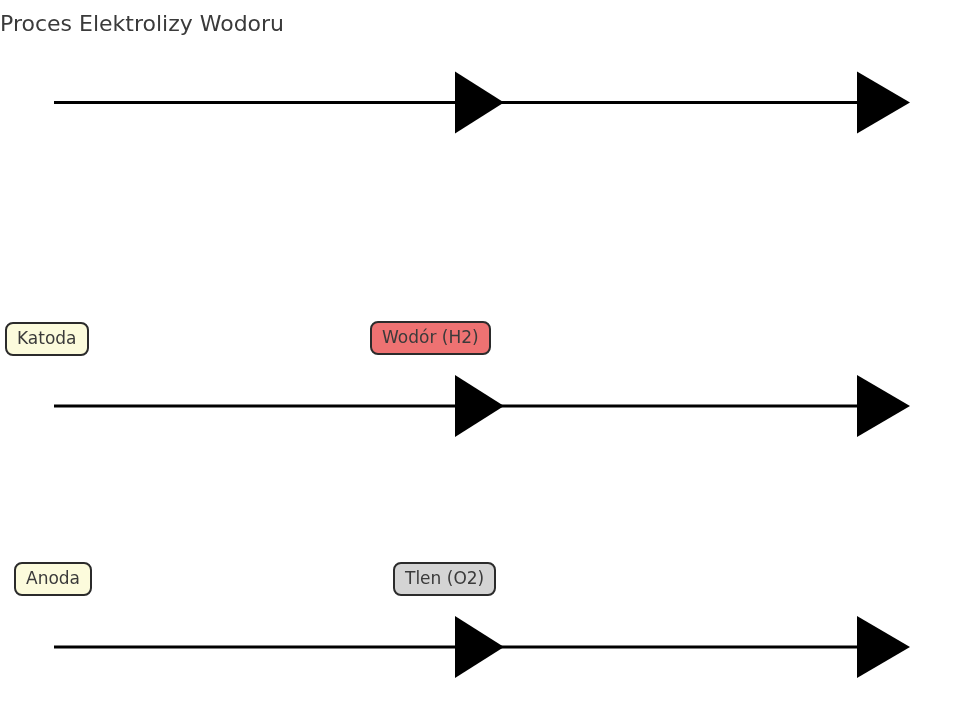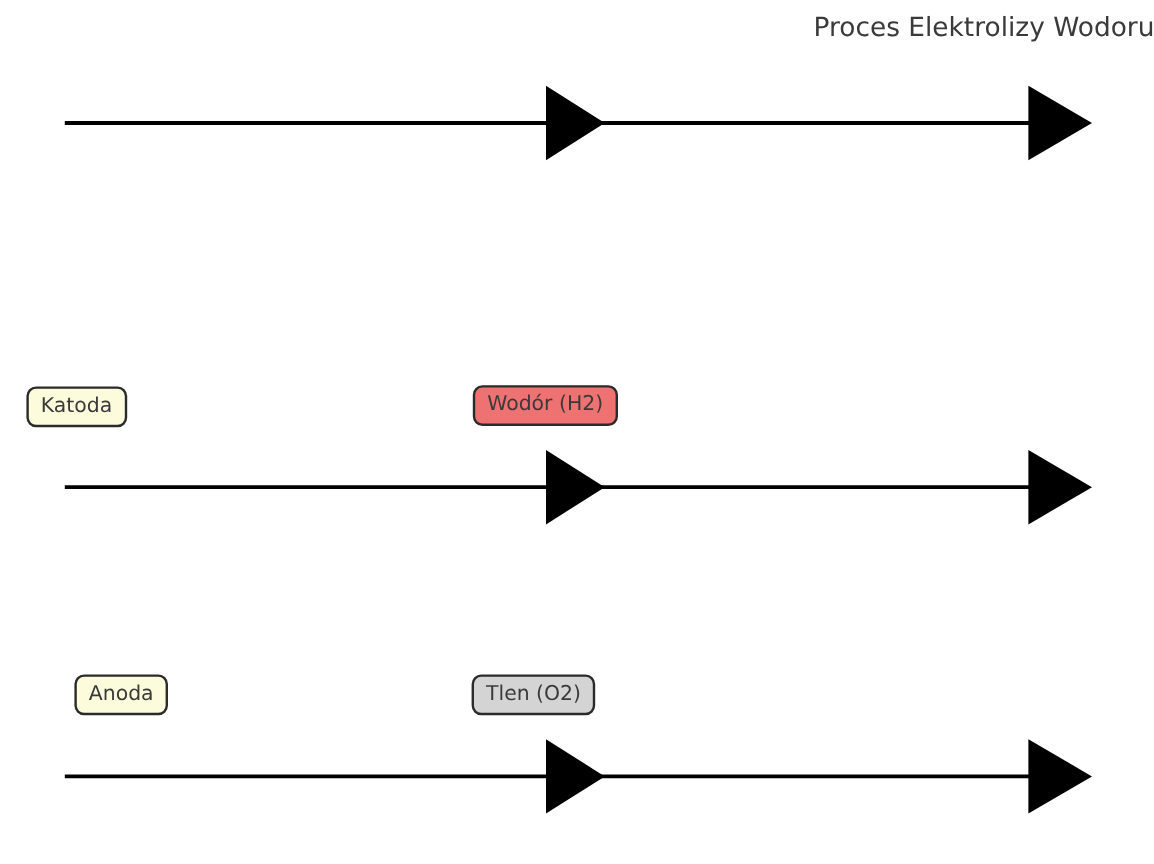--- a/index.html
+++ b/index.html
@@ -14,44 +14,44 @@
   html,body{margin:0;padding:0;}
   body{
     width:962px;height:720px;
     background:var(--background);
     font-family:"DejaVu Sans","Liberation Sans",sans-serif;
     position:relative;overflow:hidden;
   }
   .stage{position:absolute;inset:0;}
   .title{
     position:absolute;top:10px;left:0;width:962px;
-    text-align:right;
+    text-align:left;
     font-size:22px;line-height:1.3;
     color:var(--text);
   }
   .arrow-svg{position:absolute;left:0;width:962px;height:76px;display:block;}
   .arrow-svg.row-top{top:64px;}
   .arrow-svg.row-mid{top:368px;}
   .arrow-svg.row-bot{top:609px;}
   .arrow-line{stroke:var(--arrow);stroke-width:3.2;}
   .arrow-head{fill:var(--arrow);stroke:none;}
   .tag{
     position:absolute;
     box-sizing:border-box;
     border:2px solid var(--box-border);
     border-radius:8px;
     padding:4px 10px 6px 10px;
     font-size:17px;
     color:var(--text);
     white-space:nowrap;
     text-align:center;
   }
-  .tag.katoda{left:22px;top:322px;background:var(--electrode-box-bg);}
-  .tag.wodor {left:394px;top:321px;background:var(--hydrogen-box-bg);}
-  .tag.anoda {left:14px;top:562px;background:var(--electrode-box-bg);margin-left:48px;}
+  .tag.katoda{left:5px;top:322px;background:var(--electrode-box-bg);}
+  .tag.wodor {left:370px;top:321px;background:var(--hydrogen-box-bg);}
+  .tag.anoda {left:14px;top:562px;background:var(--electrode-box-bg);}
   .tag.tlen  {left:393px;top:562px;background:var(--oxygen-box-bg);}
 </style>
 </head>
 <body>
 
 <div class="stage">
 
   <div class="title">Proces Elektrolizy Wodoru</div>
 
   <svg class="arrow-svg row-top" viewBox="0 0 962 76" aria-hidden="true">

